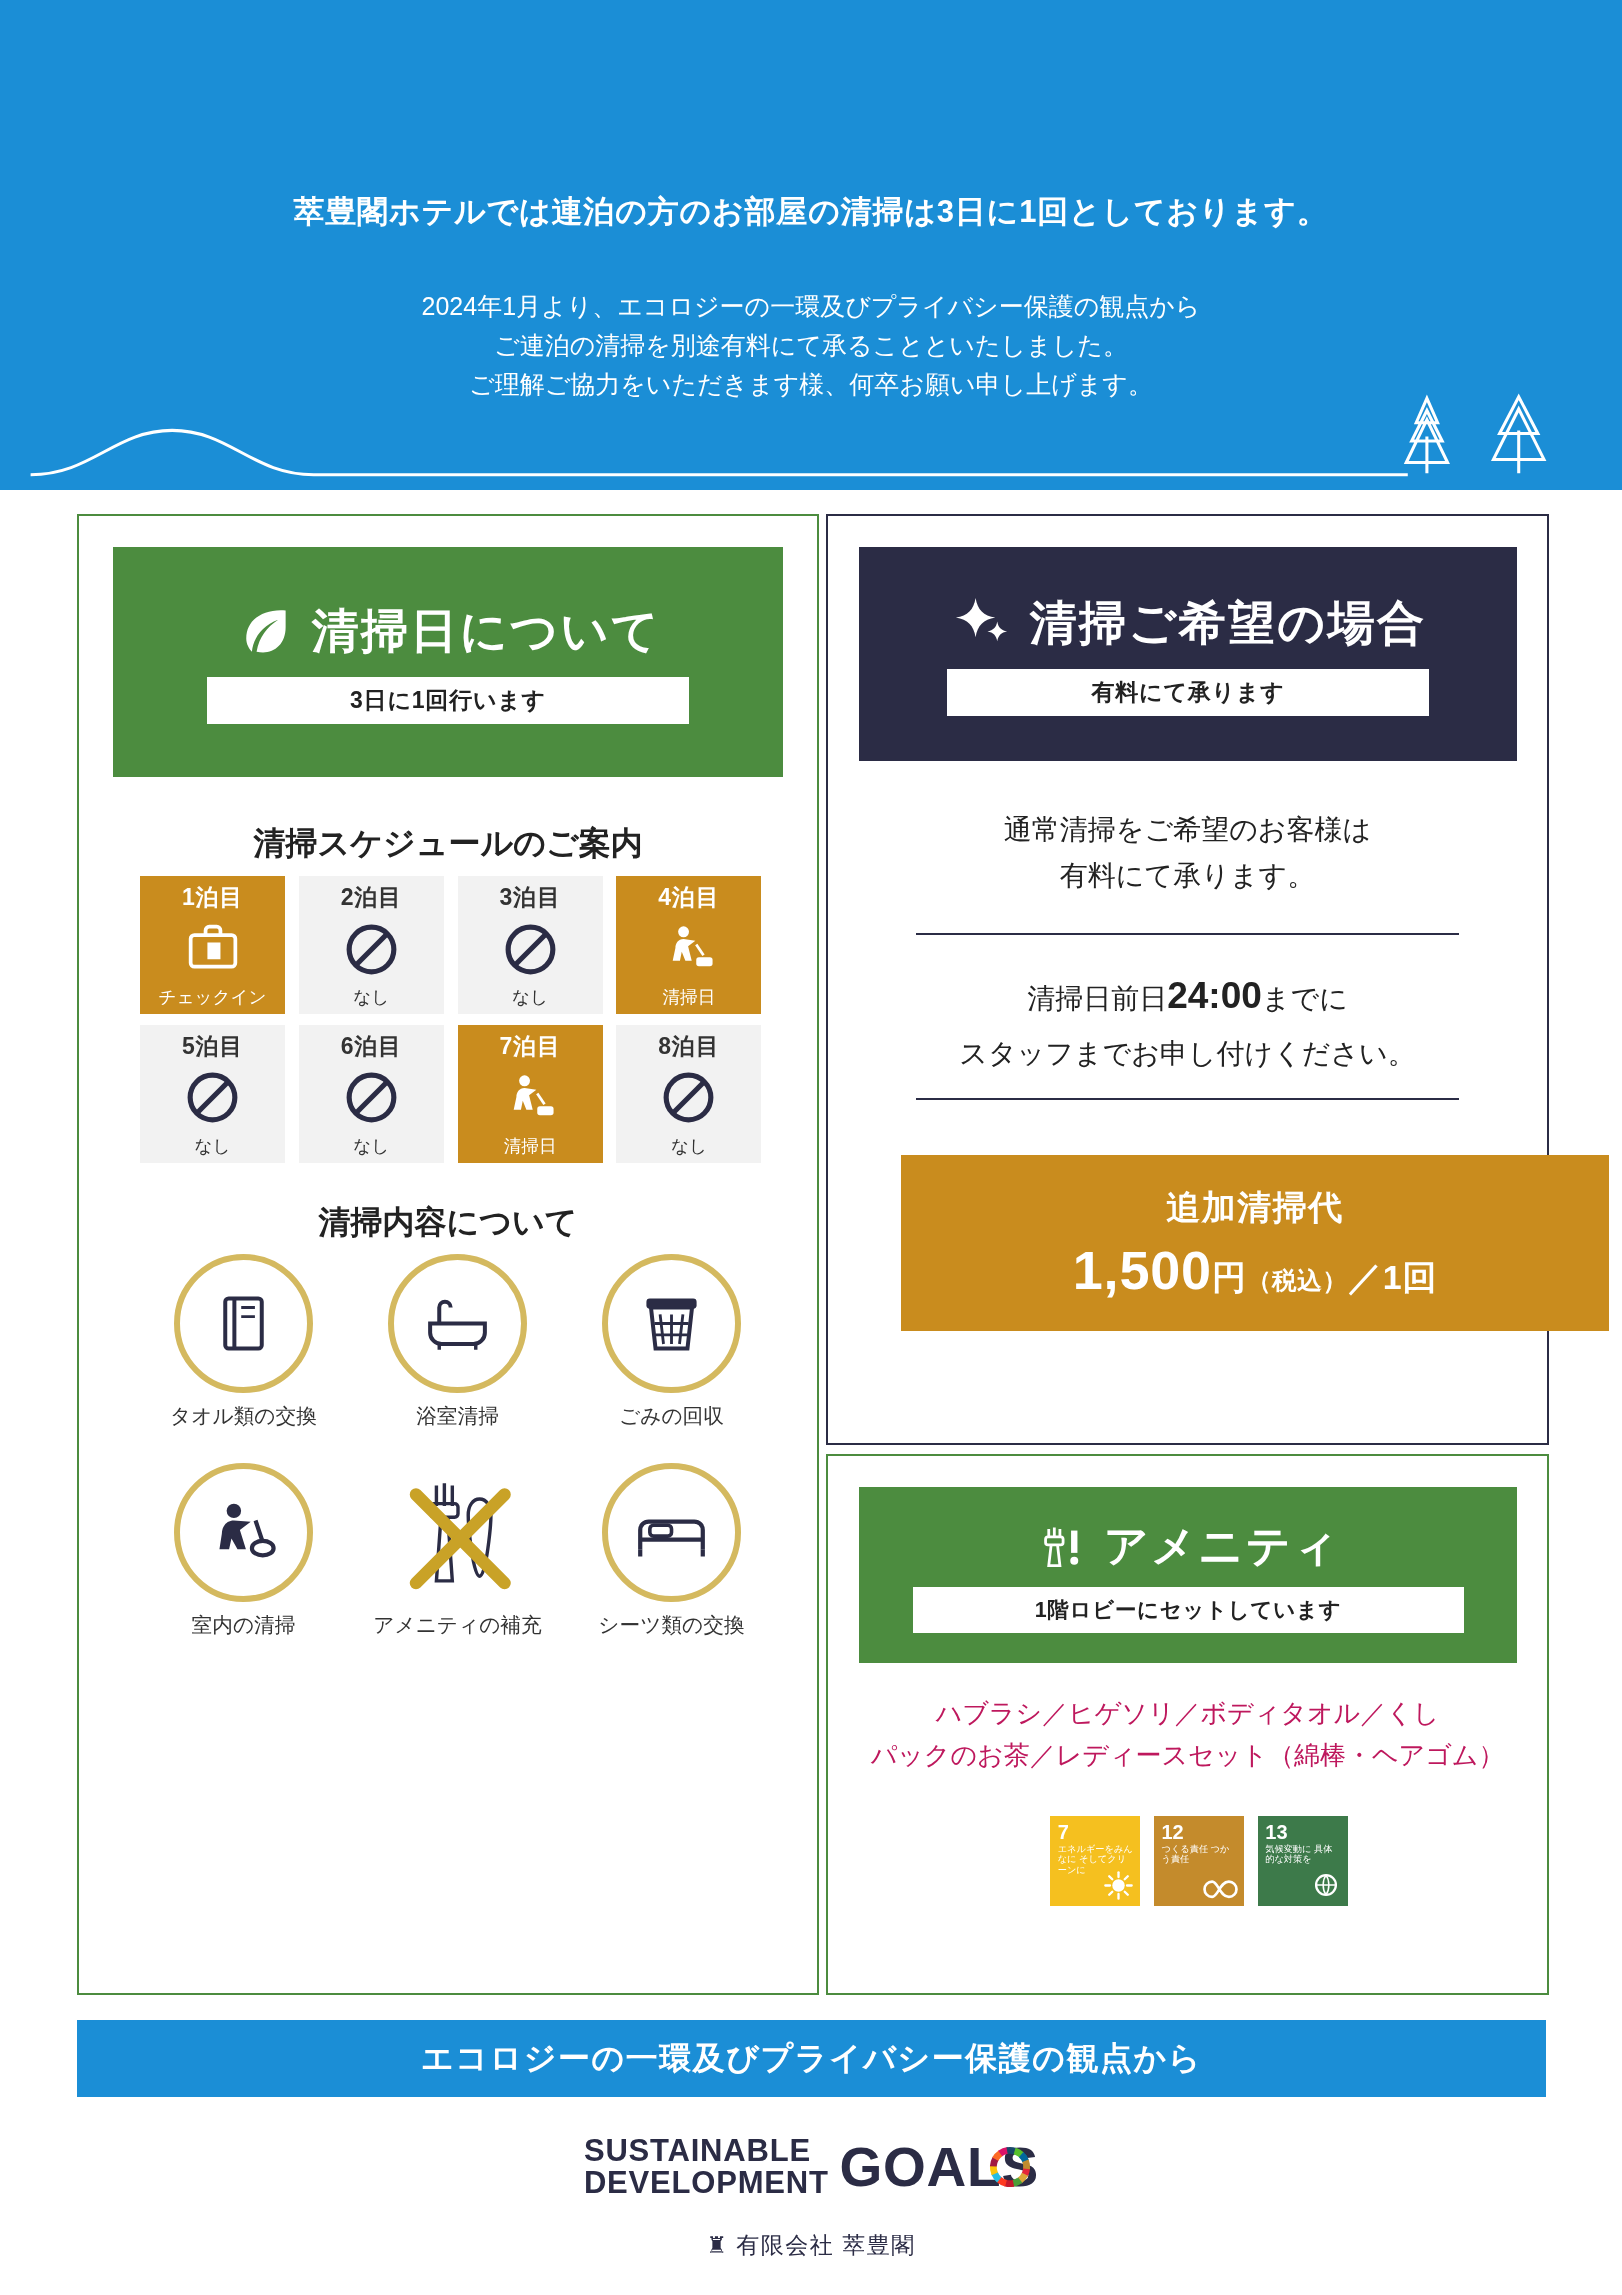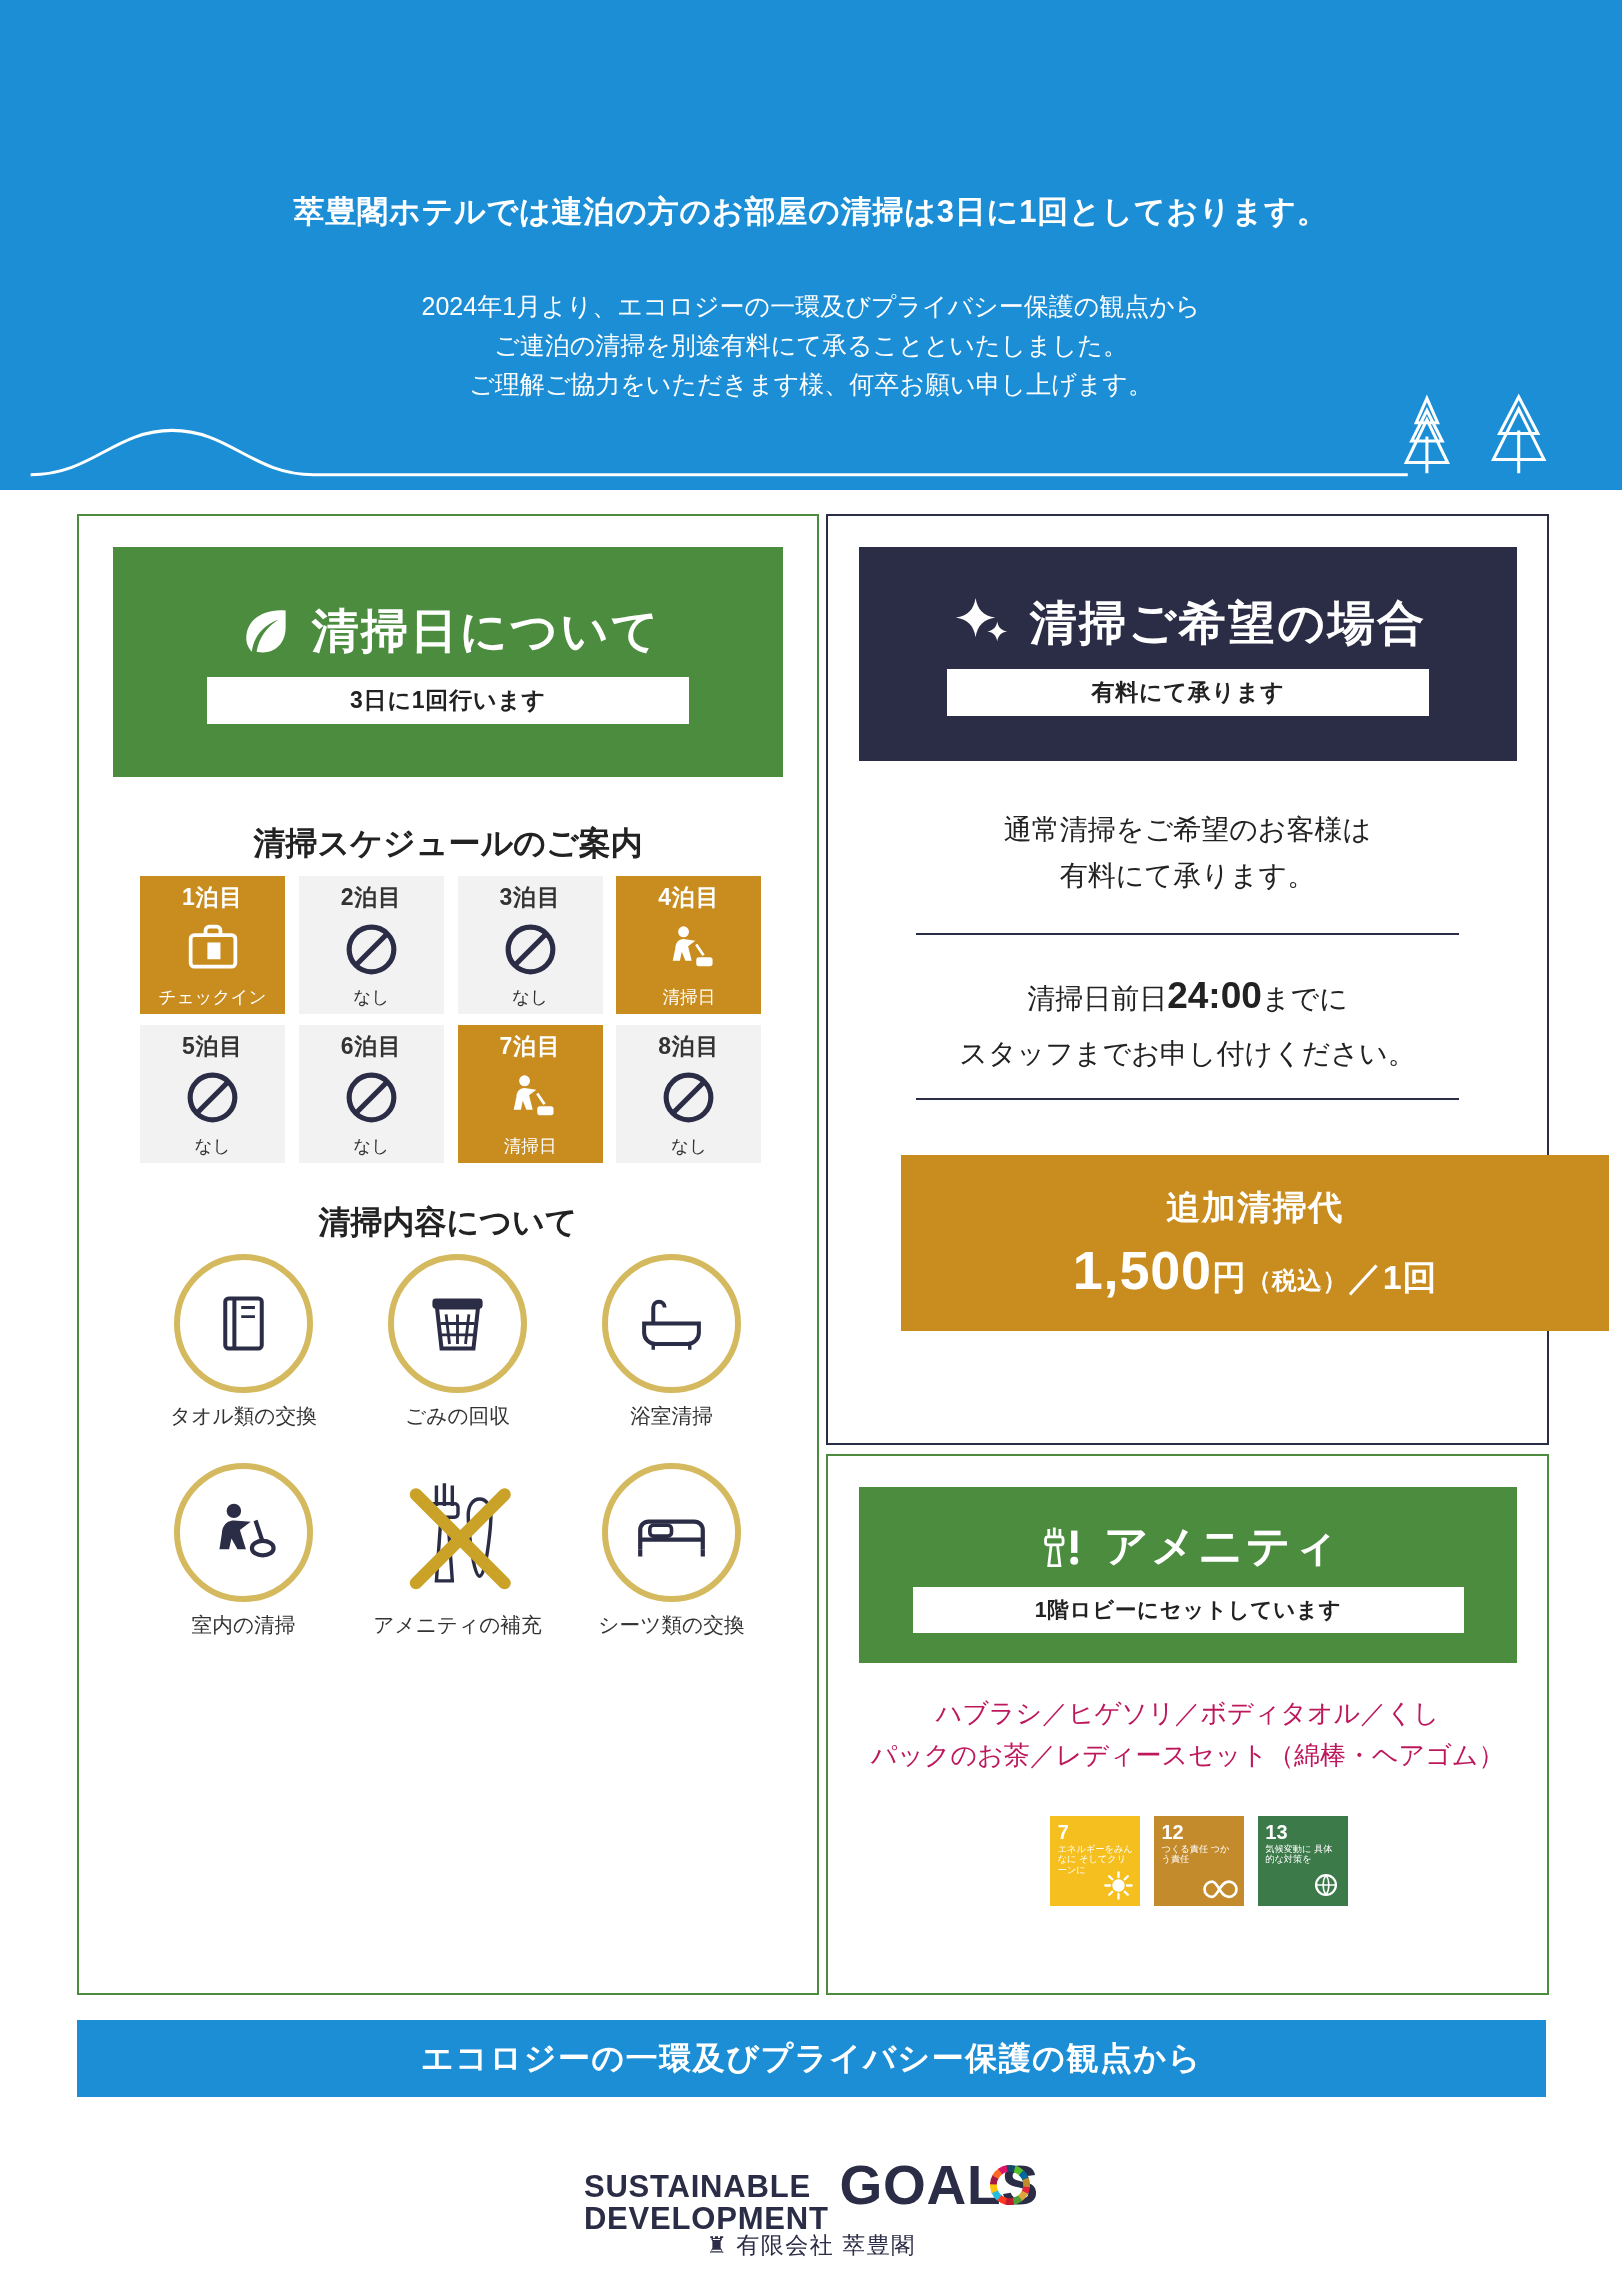--- a/index.html
+++ b/index.html
@@ -155,21 +155,20 @@
     background:#1b8ed6;color:#fff;display:flex;align-items:center;justify-content:center;
     font-size:32px;font-weight:bold;letter-spacing:1.5px;
   }
   .sdg-logo{
     position:absolute;left:0;top:2135px;width:1622px;
     display:flex;align-items:center;justify-content:center;gap:10.7px;
   }
   .sdg-logo .txt{
     font-size:31px;font-weight:bold;line-height:1.02;color:#2b2c45;letter-spacing:0.8px;
     text-align:left;
-    margin-top:36px;
   }
   .sdg-logo .goals{
     font-size:55px;font-weight:bold;color:#2b2c45;letter-spacing:0.8px;
     display:flex;align-items:center;
   }
   .company{
     position:absolute;left:0;top:2230px;width:1622px;text-align:center;
     font-size:23px;color:#2b2c45;letter-spacing:1.5px;
   }
 </style>
@@ -316,38 +315,38 @@
             <path d="M24 10v44" stroke="#2b2c45" stroke-width="3.5" fill="none"></path>
             <path d="M30 18h12M30 26h12" stroke="#2b2c45" stroke-width="2.5" fill="none"></path>
           </svg>
         </div>
         <div class="clabel">タオル類の交換</div>
       </div>
 
       <div class="citem">
         <div class="circle">
           <svg width="73" height="73" viewBox="0 0 64 64">
+            <path d="M8 32h48v8a10 10 0 01-10 10H18A10 10 0 018 40z" fill="none" stroke="#2b2c45" stroke-width="3.5"></path>
+            <path d="M16 32V18a5 5 0 0110 0" fill="none" stroke="#2b2c45" stroke-width="3.5"></path>
+            <path d="M16 50v5M48 50v5" stroke="#2b2c45" stroke-width="3" fill="none"></path>
+          </svg>
+        </div>
+        <div class="clabel">浴室清掃</div>
+      </div>
+
+      <div class="citem">
+        <div class="circle">
+          <svg width="73" height="73" viewBox="0 0 64 64">
             <path d="M14 18h36l-4 36H18z" fill="none" stroke="#2b2c45" stroke-width="3.5"></path>
             <rect x="10" y="10" width="44" height="9" rx="3" fill="#2b2c45"></rect>
             <path d="M22 24l3 26M32 24v26M42 24l-3 26" stroke="#2b2c45" stroke-width="2.5" fill="none"></path>
             <path d="M17 32h30M18 42h28" stroke="#2b2c45" stroke-width="2.5" fill="none"></path>
           </svg>
         </div>
         <div class="clabel">ごみの回収</div>
-      </div>
-
-      <div class="citem">
-        <div class="circle">
-          <svg width="73" height="73" viewBox="0 0 64 64">
-            <path d="M8 32h48v8a10 10 0 01-10 10H18A10 10 0 018 40z" fill="none" stroke="#2b2c45" stroke-width="3.5"></path>
-            <path d="M16 32V18a5 5 0 0110 0" fill="none" stroke="#2b2c45" stroke-width="3.5"></path>
-            <path d="M16 50v5M48 50v5" stroke="#2b2c45" stroke-width="3" fill="none"></path>
-          </svg>
-        </div>
-        <div class="clabel">浴室清掃</div>
       </div>
 
       <div class="citem">
         <div class="circle">
           <svg width="77" height="77" viewBox="0 0 64 64">
             <circle cx="24" cy="14" r="6" fill="#2b2c45"></circle>
             <path d="M24 22c-7 0-10 6-10 11l-2 13h8l2-9 5 9h7l-5-16 9-7" fill="#2b2c45"></path>
             <path d="M42 22l6 18" stroke="#2b2c45" stroke-width="3.5" fill="none"></path>
             <ellipse cx="48" cy="45" rx="9" ry="6" fill="none" stroke="#2b2c45" stroke-width="3.5"></ellipse>
           </svg>

